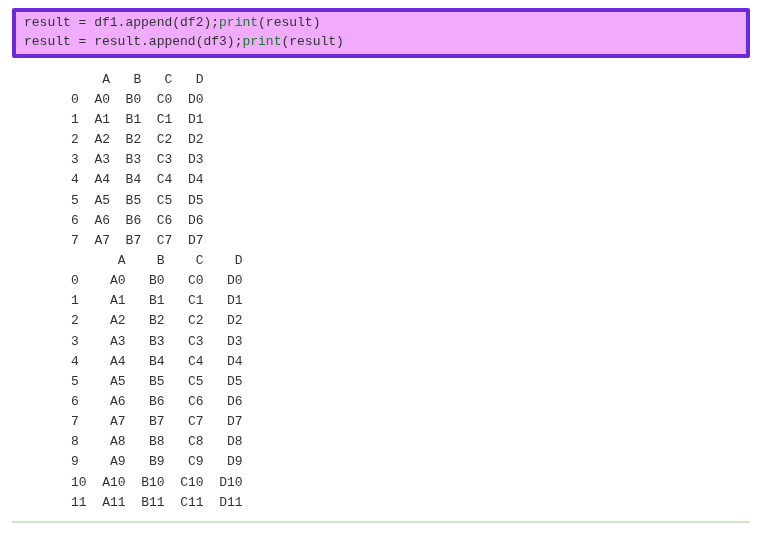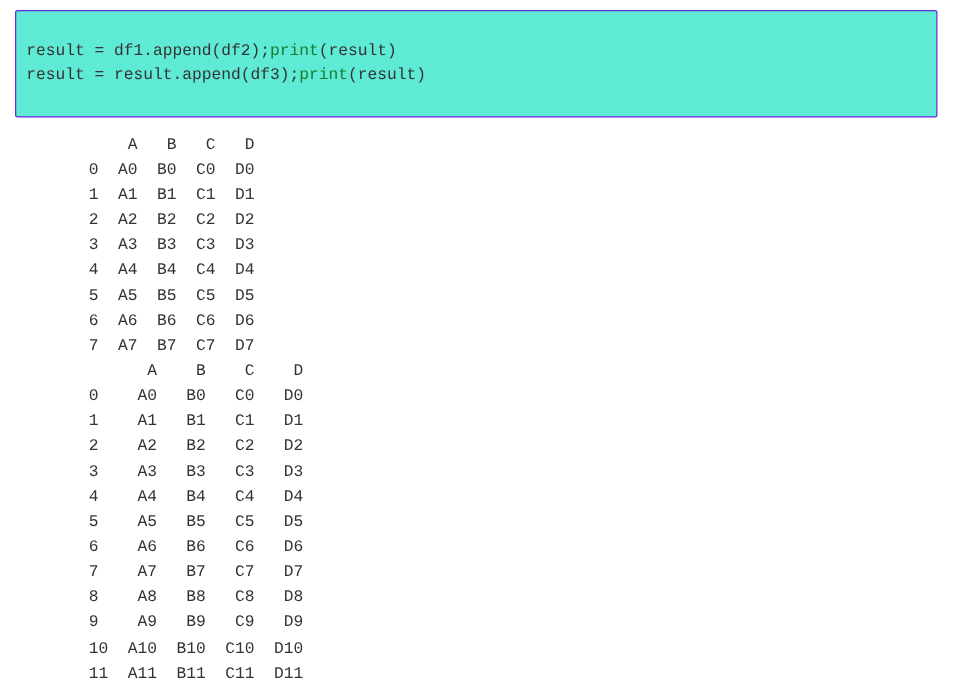--- a/index.html
+++ b/index.html
@@ -22,24 +22,24 @@
     flex: 0 0 105px;
     text-align: right;
     padding-right: 10px;
     color: #2a5db0;
     font-family: Consolas, "Courier New", monospace;
     padding-top: 6px;
     box-sizing: border-box;
   }
   .code-area {
     flex: 1;
-    background: #5eead4;
-    border: 1px solid #6d28d9;
+    background: #f0abfc;
+    border: 4px solid #6d28d9;
     border-radius: 2px;
-    padding: 23px 8px;
+    padding: 2px 8px;
     white-space: pre;
     line-height: 1.45;
   }
   .code-area .fn { color: #333; }
   .code-area .pr { color: #1a7a2e; } 
   .output {
     margin-left: 51px;
     white-space: pre;
     font-family: Consolas, "Courier New", monospace;
     line-height: 1.55;

